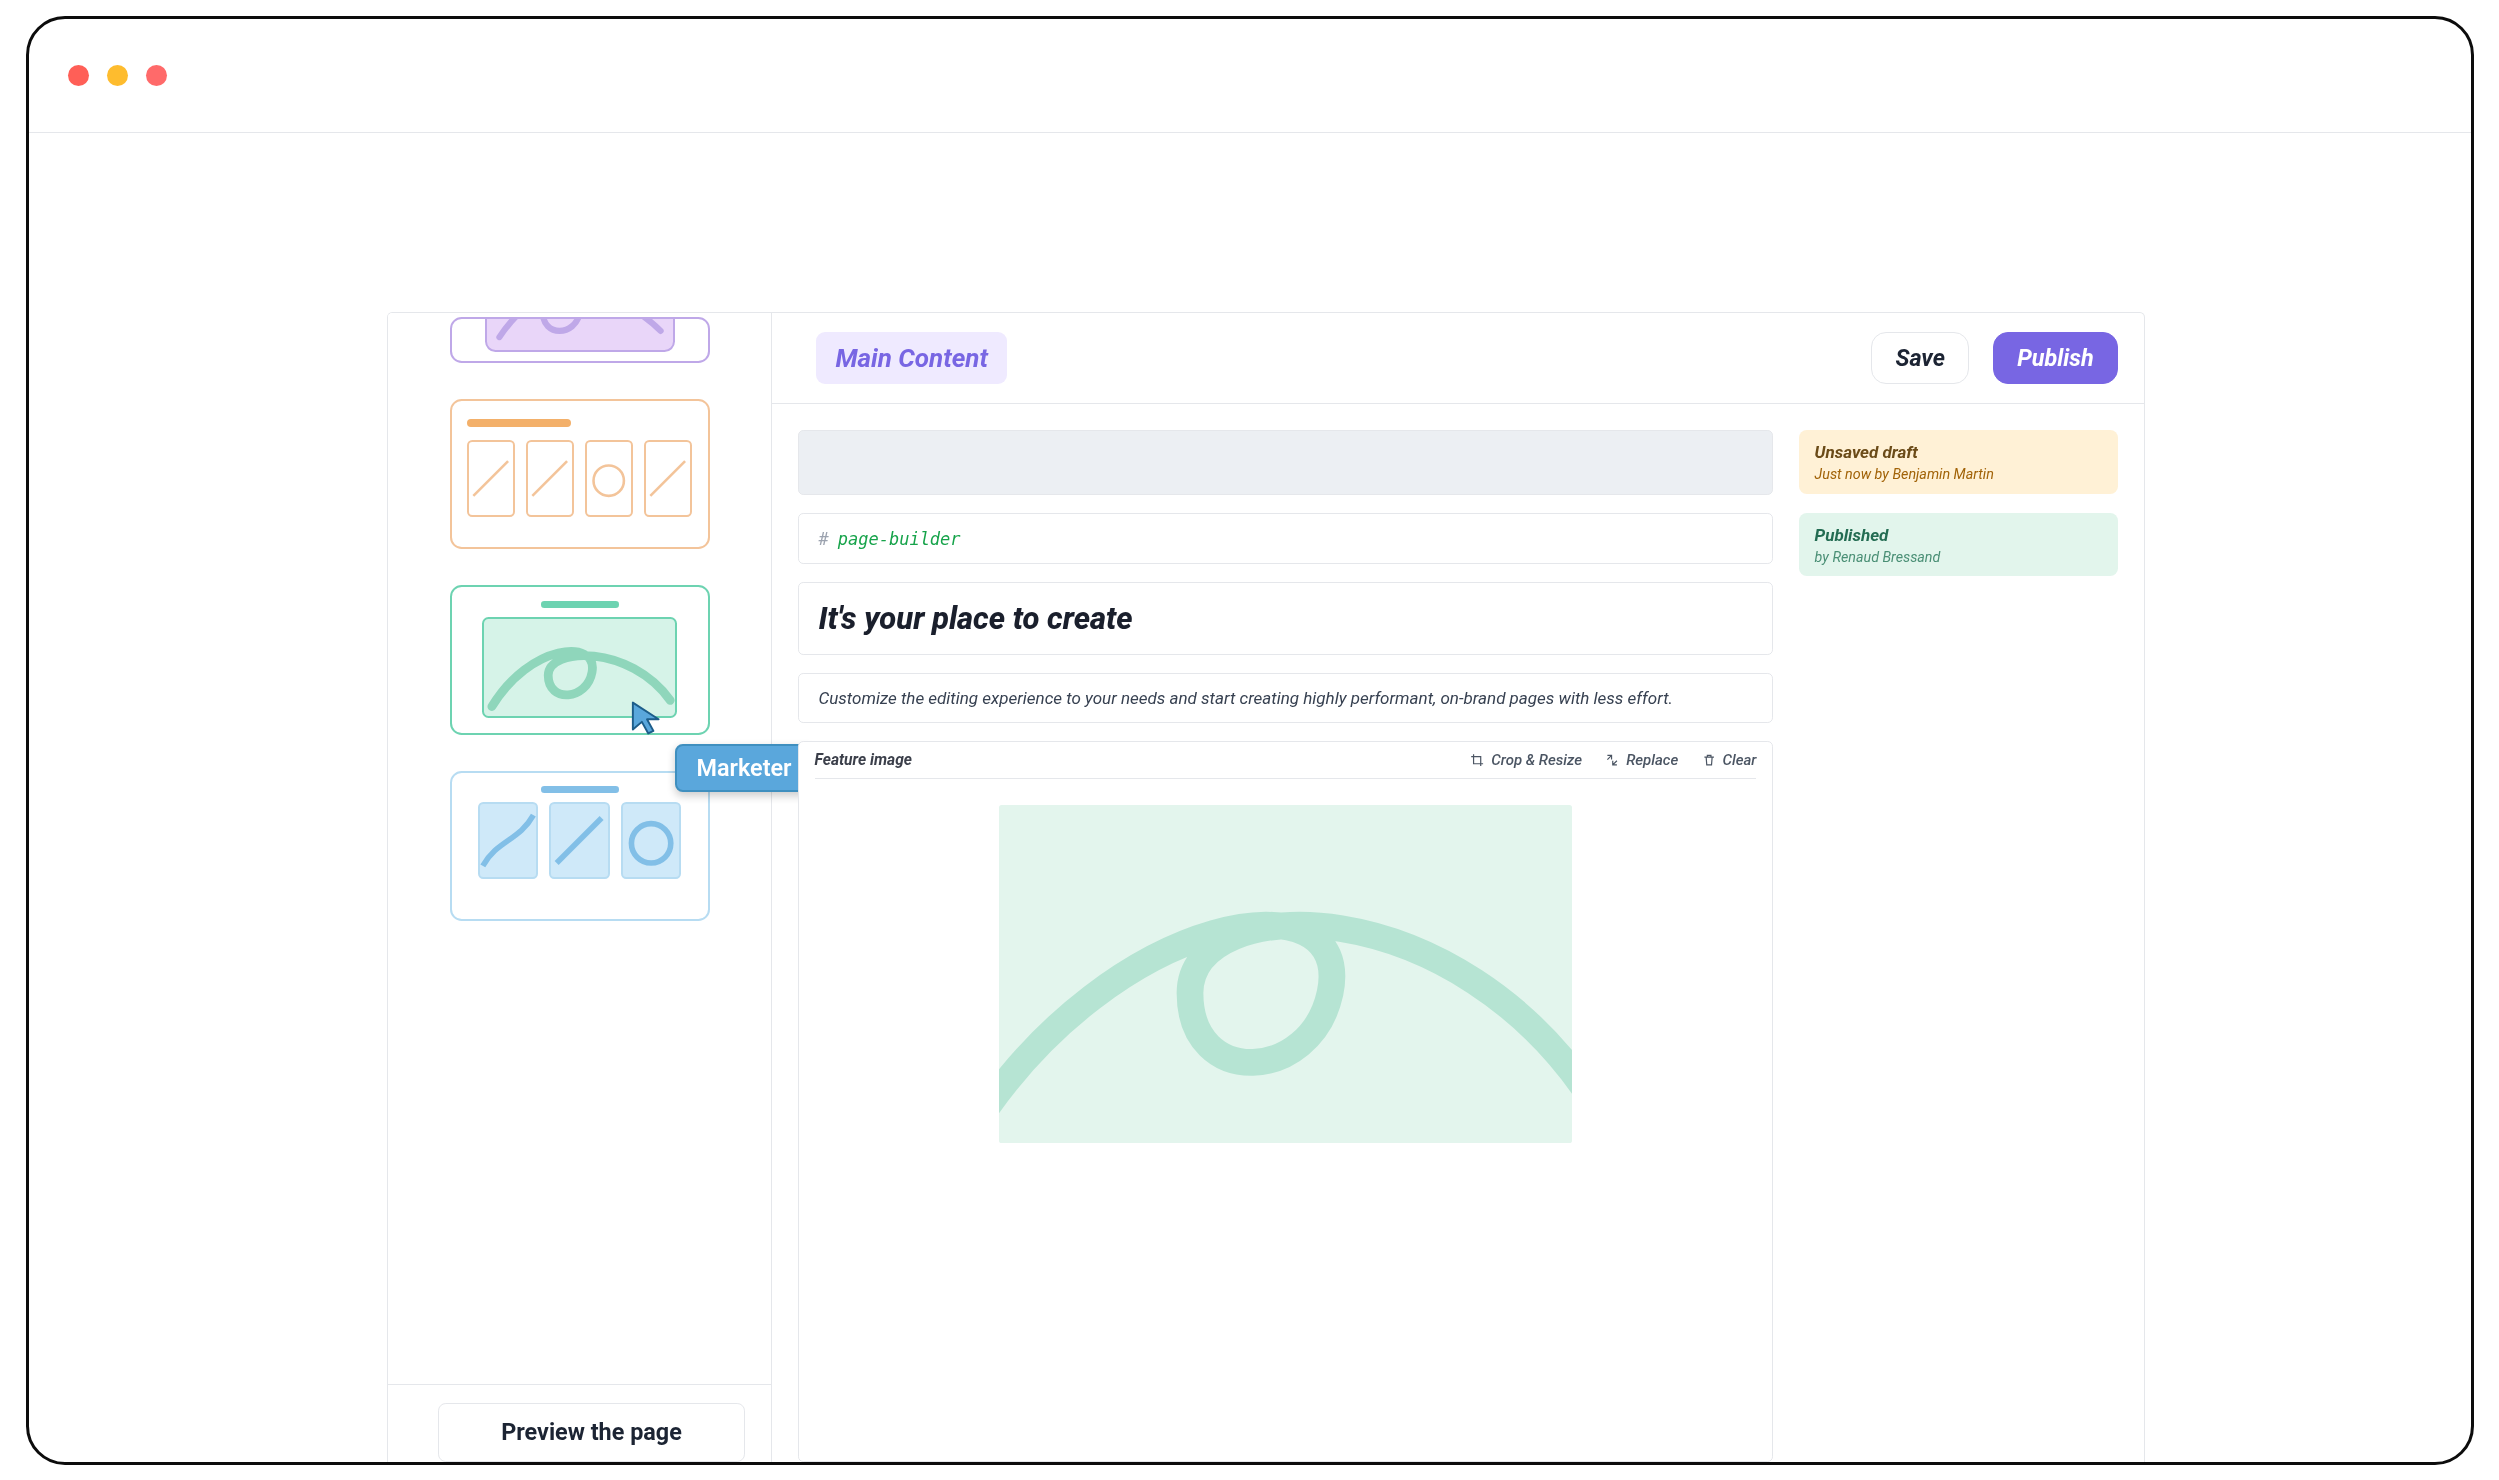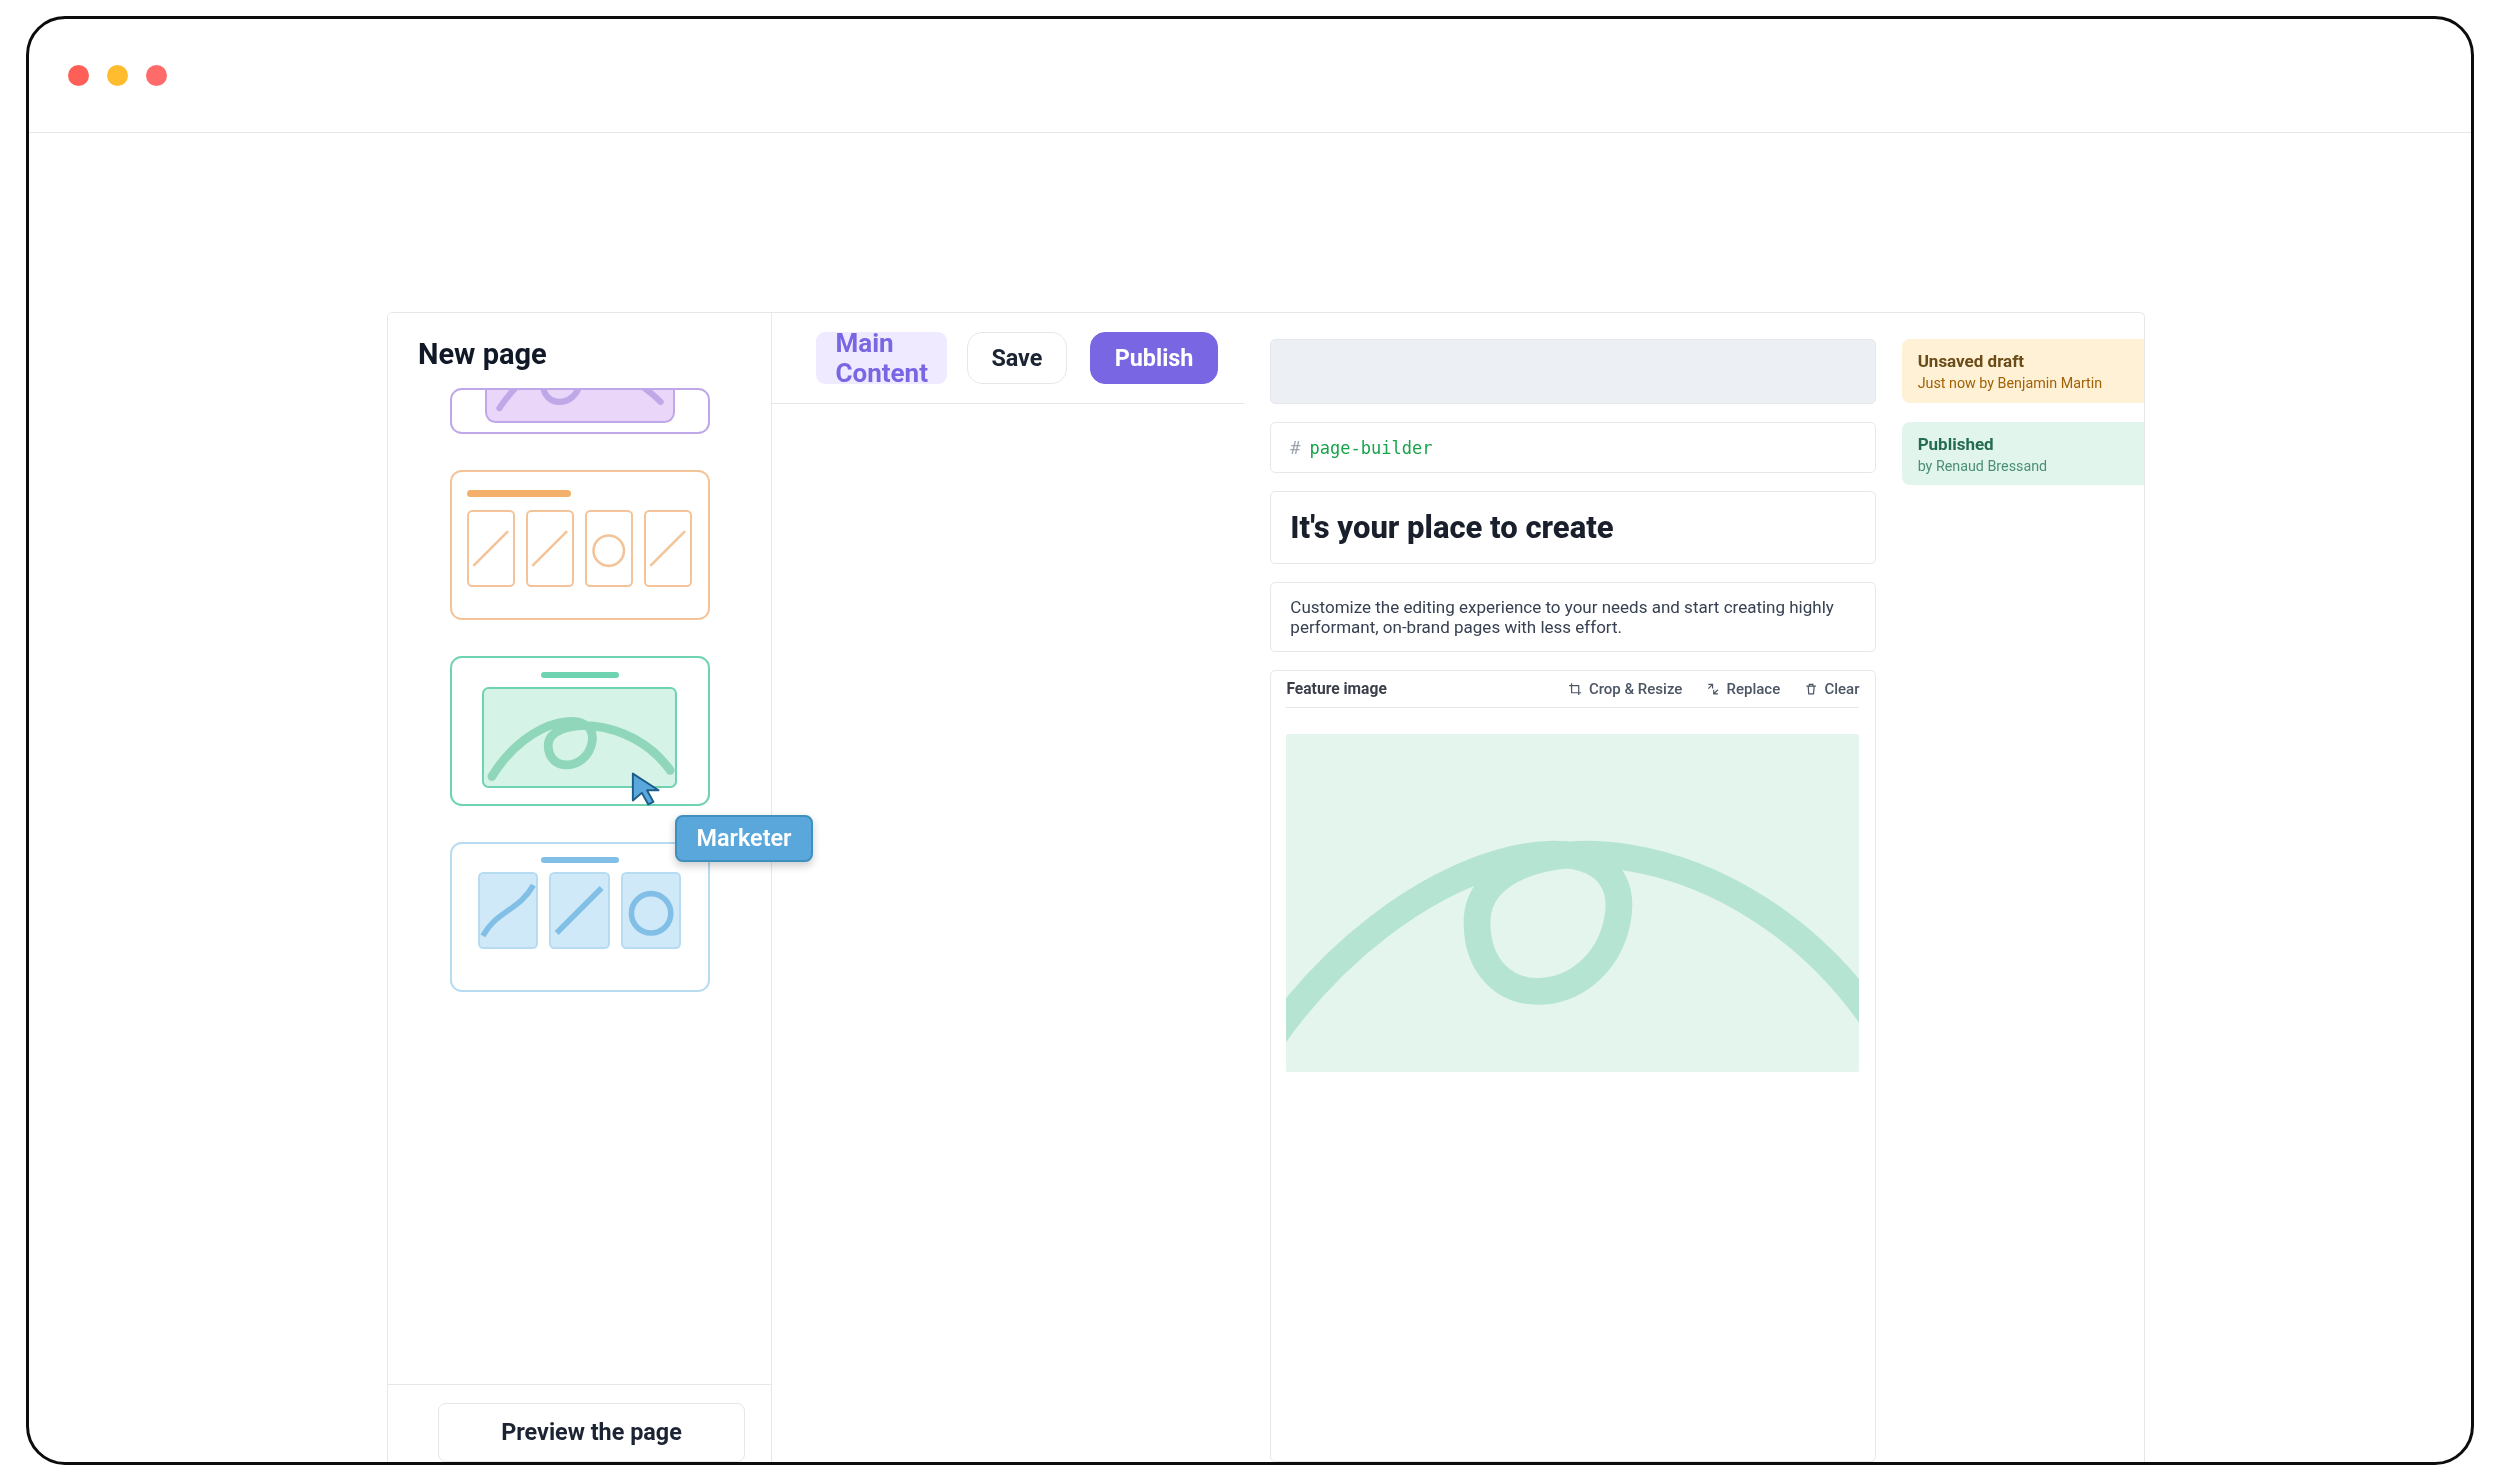--- a/index.html
+++ b/index.html
@@ -57,21 +57,21 @@
   .thumb.green .big{width:195px;height:101px;margin:0 auto;border-radius:6.5px;background:var(--green-fill);border:2px solid var(--green-border);position:relative;overflow:hidden;}
   .thumb.blue{border-color:#b7dcf2;}
   .thumb.blue .bar{height:6.5px;width:78px;background:#82bfe7;border-radius:3.3px;margin:13px auto 9px;}
   .thumb.blue .row{display:flex;gap:11.7px;padding:0 26px;}
   .thumb.blue .sq{flex:1;height:77px;border:2px solid #b7dcf2;border-radius:5.2px;background:var(--blue-fill);}
 
   .sidebar-footer{border-top:1.3px solid var(--border);padding:18px 26px 0;}
   .preview-btn{display:flex;align-items:center;justify-content:center;height:59px;border:1.3px solid var(--border);border-radius:7.8px;font-size:23.4px;font-weight:700;color:#1c2433;cursor:pointer;background:#fff;margin-left:24px;}
 
   
-  .main{flex:1 1 auto;display:flex;flex-direction:row;min-width:0;}
+  .main{flex:1 1 auto;display:flex;flex-direction:column;min-width:0;font-style:italic;}
   .main-header{height:91px;flex:0 0 91px;display:flex;align-items:center;padding:0 26px;gap:19.5px;border-bottom:1.3px solid var(--border);}
   .pill-tab{display:inline-flex;align-items:center;height:52px;padding:0 19.5px;font-size:26px;font-weight:700;color:var(--primary);background:var(--primary-soft);border-radius:9px;cursor:pointer;margin-left:18px;}
   .main-body{flex:1;min-height:0;position:relative;display:flex;gap:26px;padding:26px 26px 0 26px;}
 
   .editor-col{flex:1 1 auto;min-width:0;display:flex;flex-direction:column;gap:18px;overflow:hidden;}
   .big-placeholder{height:65px;background:#eceff3;border-radius:5.2px;border:1.3px solid var(--border);}
 
   .field{border:1.3px solid var(--border);border-radius:5.2px;padding:14.3px 19.5px;background:#fff;}
   .field.slug{display:flex;gap:9px;align-items:center;font-size:17px;}
   .hash{color:#9ca3af;font-family:Menlo,Consolas,monospace;}
@@ -125,21 +125,20 @@
         <div class="dot dot-a"></div>
         <div class="dot dot-b"></div>
         <div class="dot dot-c"></div>
       </div>
     </div>
 
     <div class="content-area">
       <div class="app">
 
         <div class="sidebar">
-          <div class="sidebar-header">New page</div>
 
           <div class="thumb-list">
 
             <div class="thumb purple">
               <div class="mini">
                 <svg class="squiggle" viewBox="0 0 300 150">
                   <path d="M20 130 C 80 40, 160 40, 150 90 C 142 130, 90 130, 90 90 C 90 50, 200 40, 280 120" stroke="#bfa8e8" stroke-width="10" fill="none" stroke-linecap="round"></path>
                 </svg>
               </div>
             </div>

